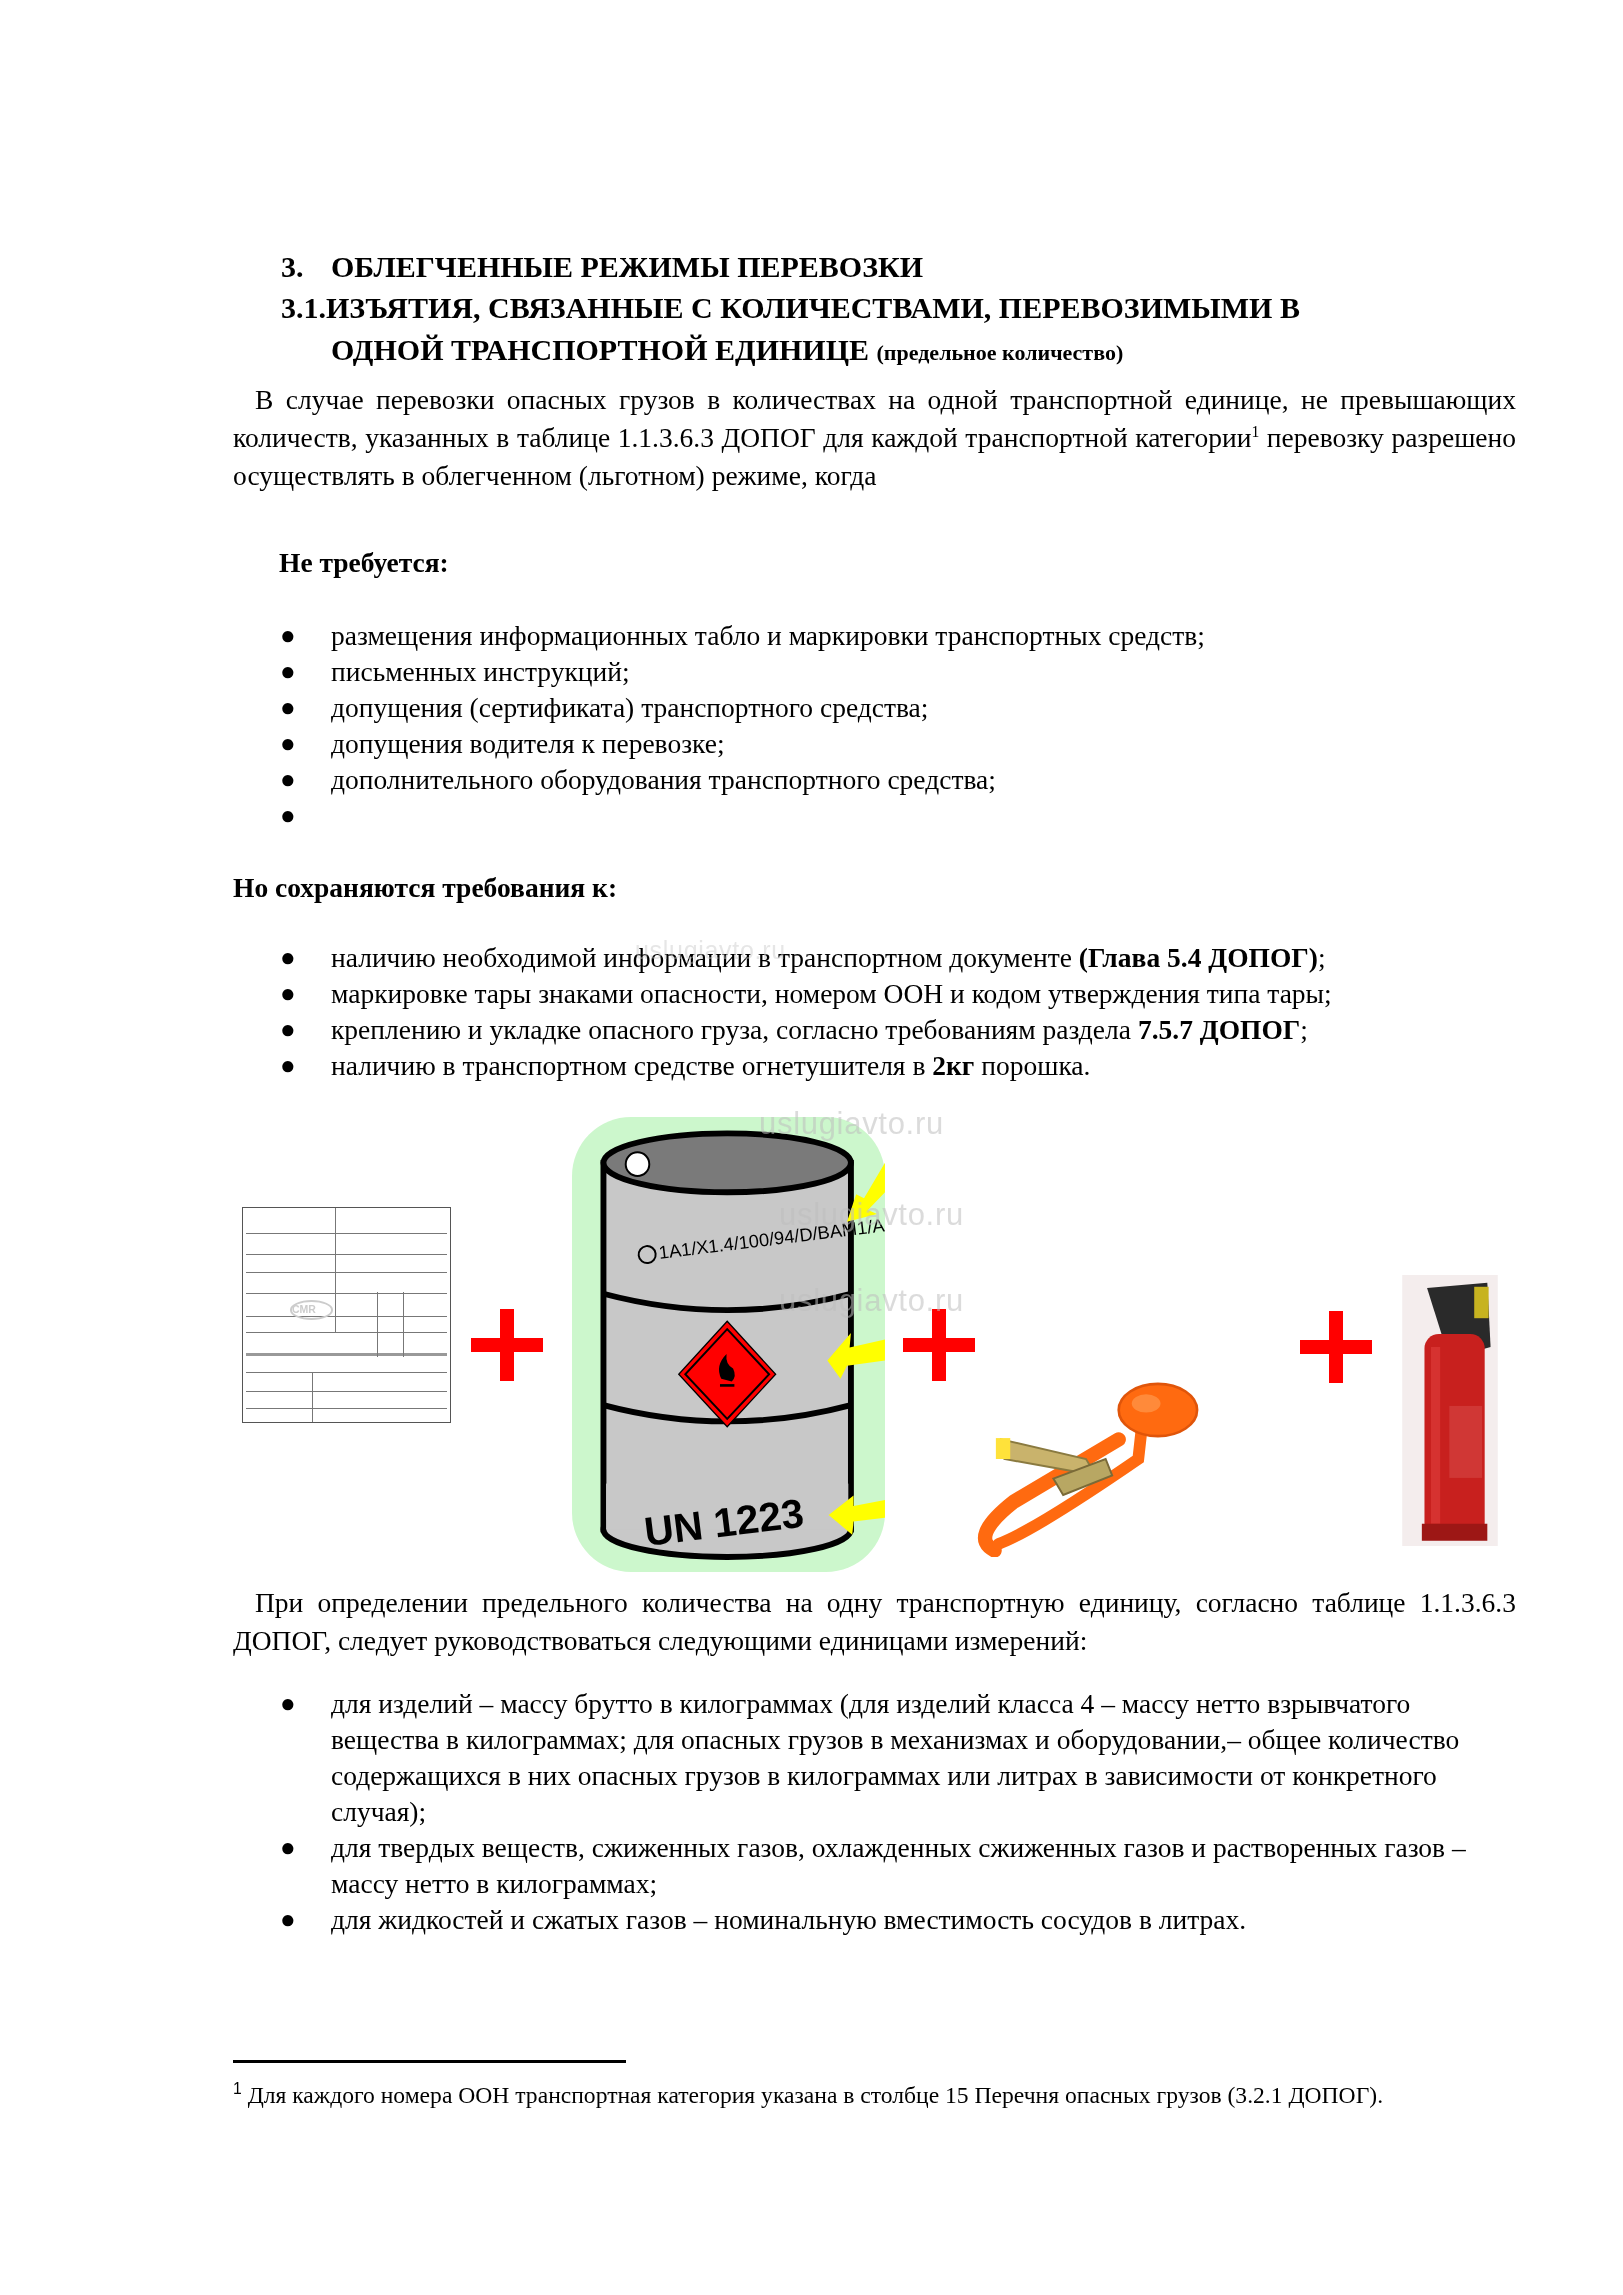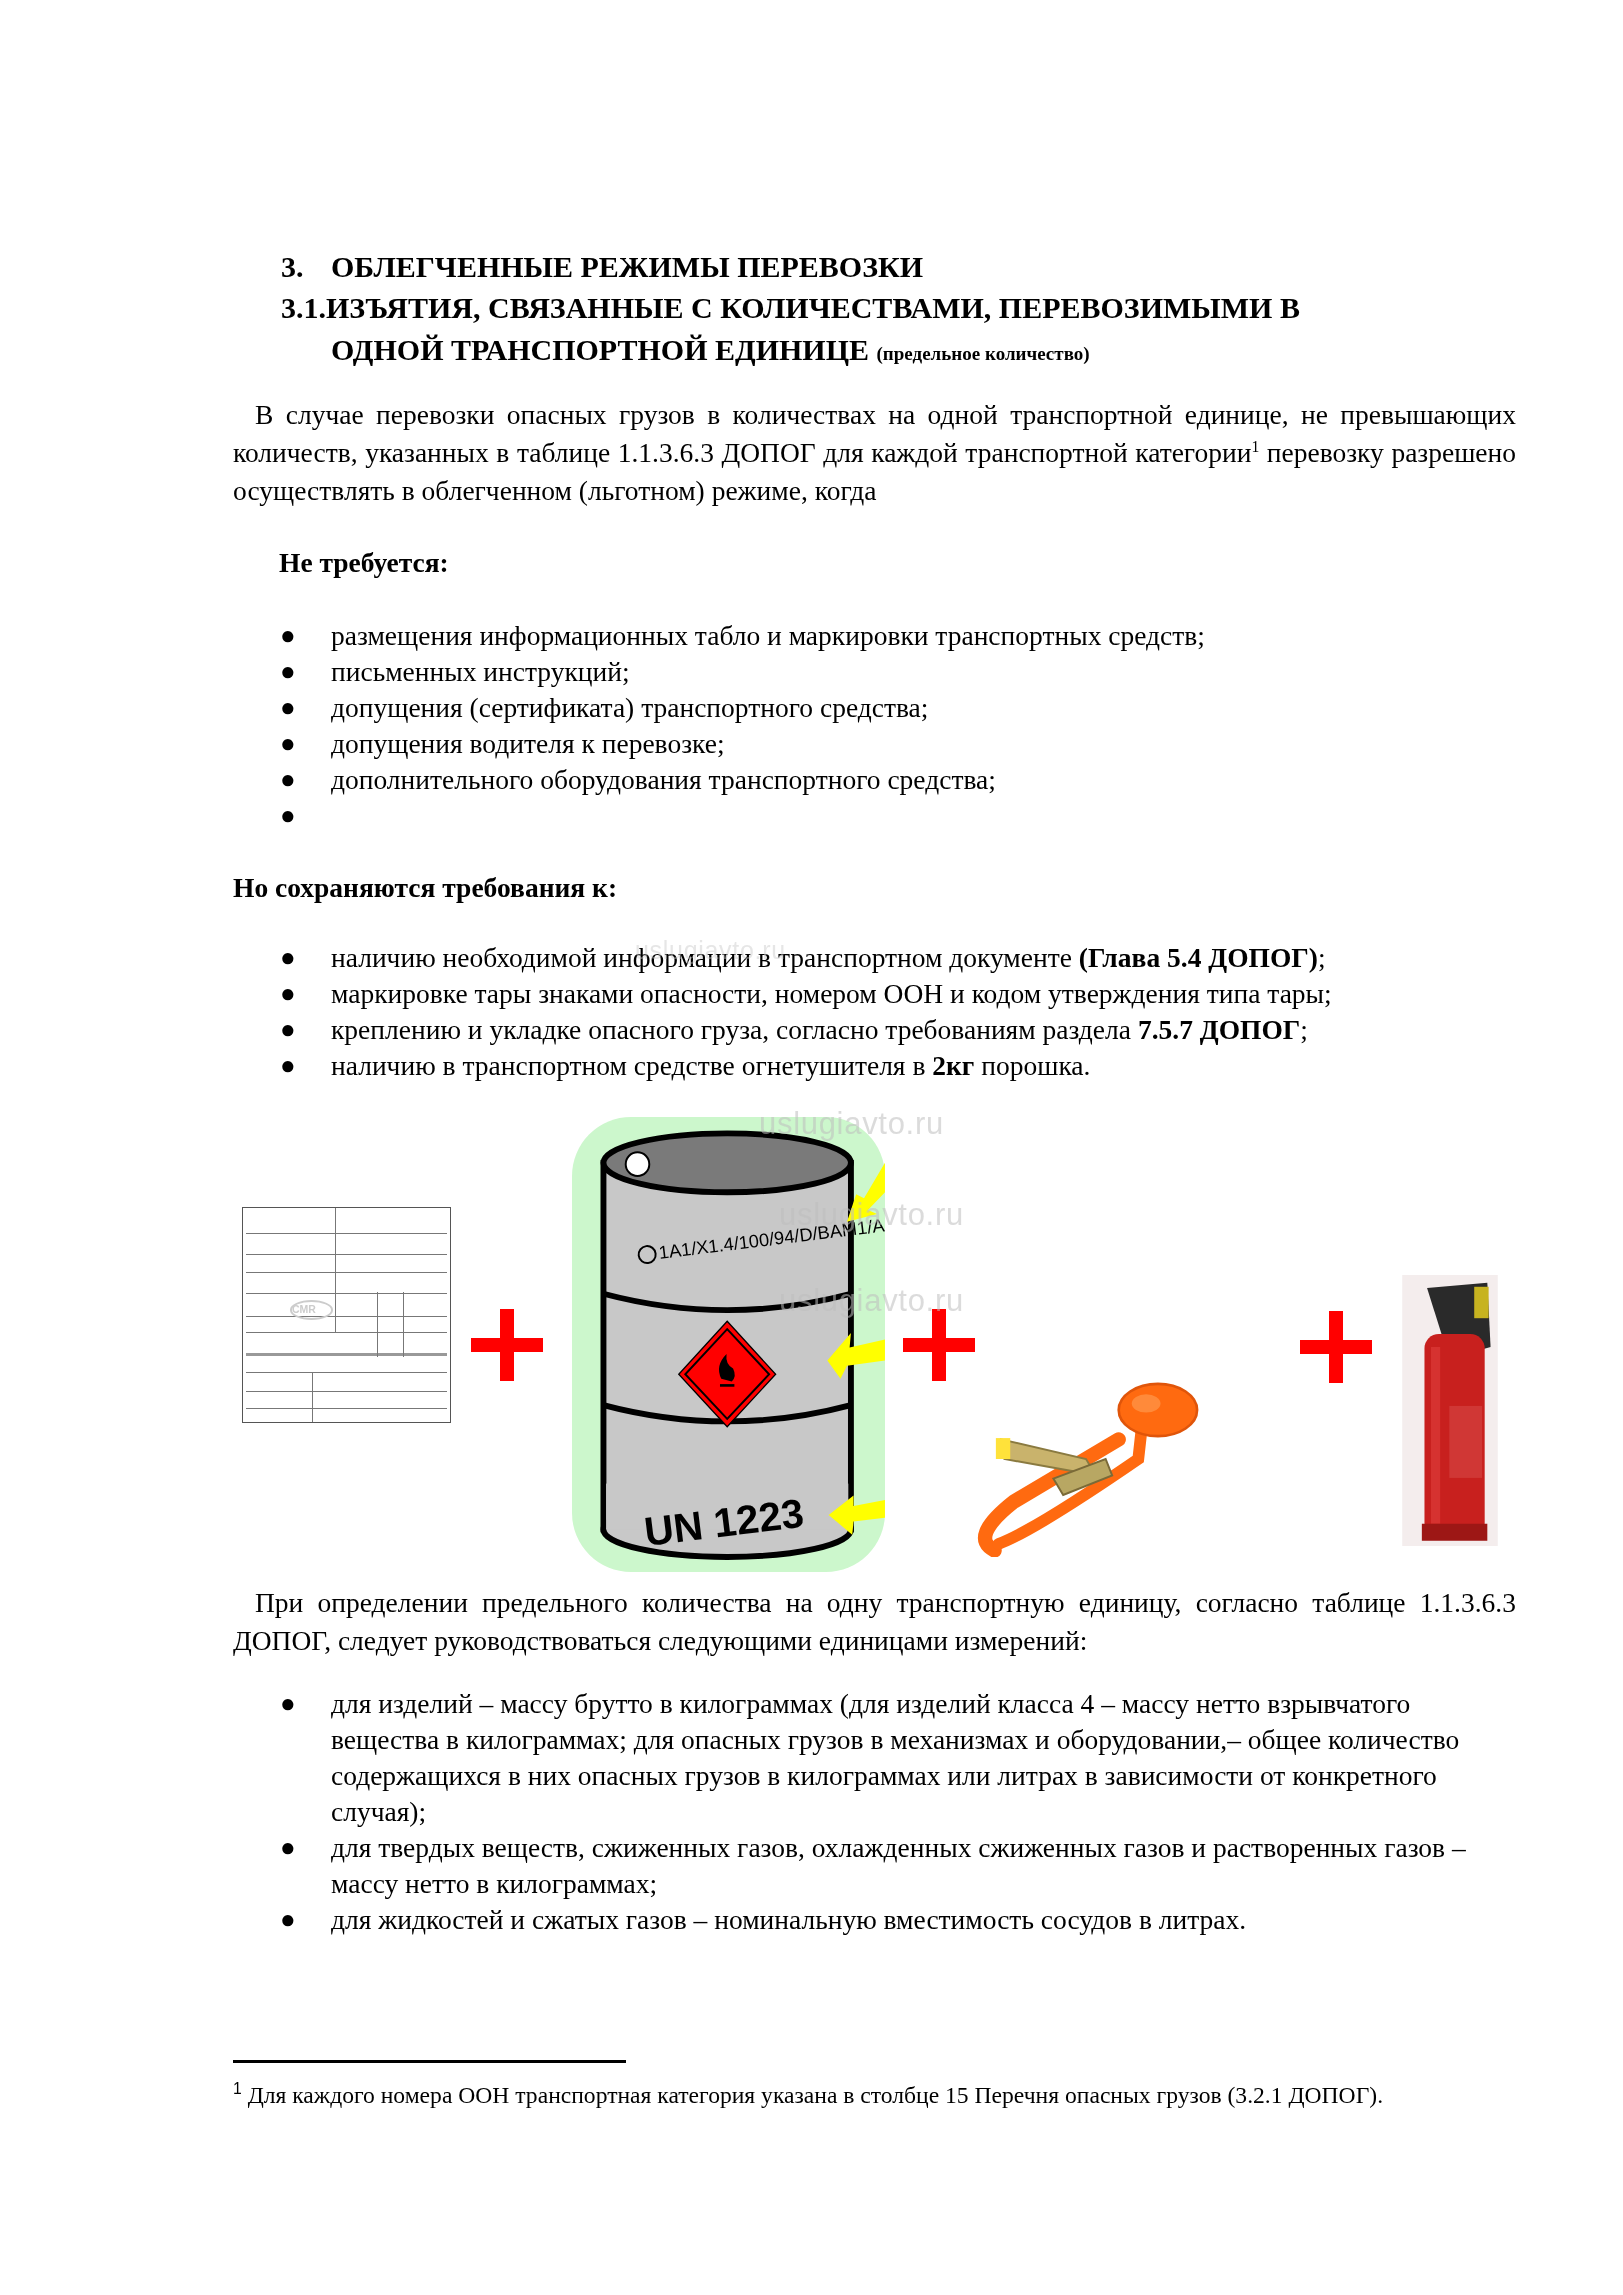--- a/index.html
+++ b/index.html
@@ -4,24 +4,24 @@
 <style>
   html, body { margin: 0; padding: 0; background: #ffffff; }
   body { width: 1623px; height: 2295px; position: relative; overflow: hidden;
          font-family: "Liberation Serif", "DejaVu Serif", serif; color: #000; }
   .page { position: absolute; left: 0; top: 0; width: 1623px; height: 2295px; }
   .h { position: absolute; font-weight: bold; font-size: 30px; line-height: 39px; white-space: nowrap; }
   .h1 { left: 281px; top: 247px; }
   .h1 .num { display: inline-block; width: 50px; }
   .h2 { left: 281px; top: 288px; }
   .h3 { left: 331px; top: 330px; }
-  .h3 .paren { font-size: 19px; font-family: Liberation Serif, serif; }
+  .h3 .paren { font-size: 22px; font-family: Liberation Serif, serif; }
   .para { position: absolute; left: 233px; width: 1283px; font-size: 27.5px; line-height: 38px;
           text-align: justify; text-align-last: left; }
-  .p1 { top: 396px; text-indent: 22px; }
+  .p1 { top: 381px; text-indent: 22px; }
   .p1 sup { font-size: 15.7px; line-height: 0; vertical-align: super; }
   .sub-h { position: absolute; left: 233px; font-size: 27.5px; font-weight: bold; line-height: 38px; }
   .sh1 { top: 544px; margin-left: 46px; }
   .sh2 { top: 869px; }
   ul.bl { position: absolute; left: 233px; width: 1283px; margin: 0; padding: 0; list-style: none;
           font-size: 27.5px; line-height: 36px; }
   ul.bl li { position: relative; padding-left: 98px; }
   ul.bl li .bullet { position: absolute; left: 47px; top: 0; font-size: 26px; }
   .l1 { top: 618px; }
   .l2 { top: 940px; }

